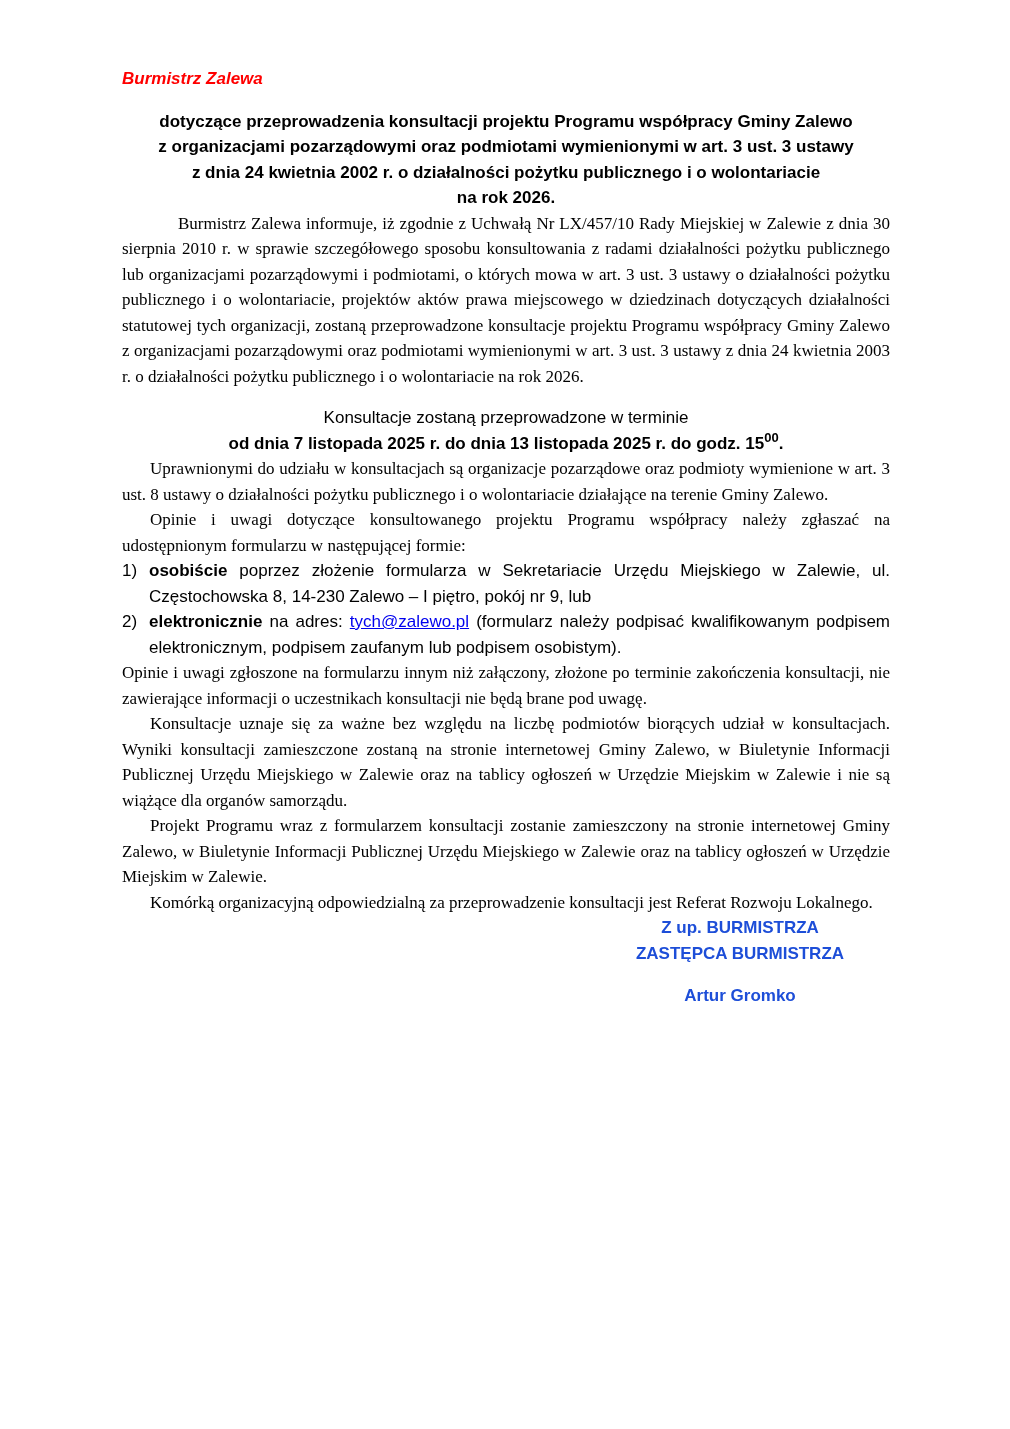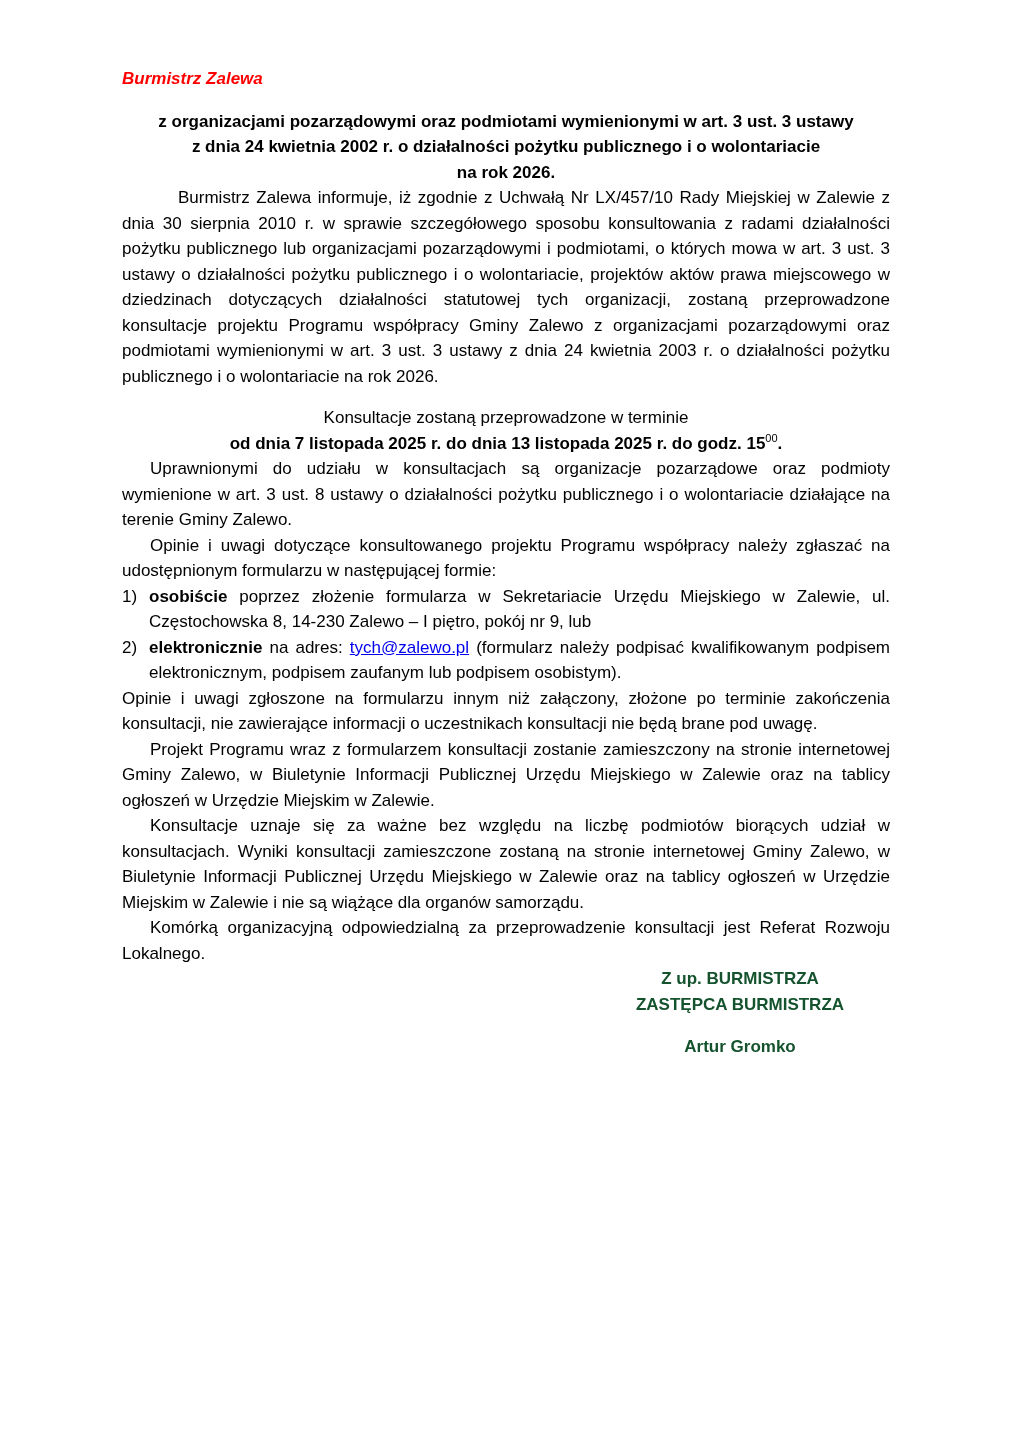--- a/index.html
+++ b/index.html
@@ -32,36 +32,37 @@
     font-weight: bold;
   }
   .subtitle-block {
     margin-top: 17px;
     text-align: center;
     font-weight: bold;
   }
   p.body-par {
     margin: 0;
     text-align: justify;
+    font-family: Liberation Serif, serif;
   }
   .par-intro        { margin-top: 20px; text-indent: 56px; }
   .par-eligible     { margin-top: 22px; text-indent: 28px; }
   .par-opinions     { margin-top: 13px; text-indent: 28px; }
   .par-late         { margin-top: 24px; text-indent: 0; }
   .par-publication  { margin-top: 13px; text-indent: 28px; }
   .par-validity     { margin-top: 29px; text-indent: 28px; }
   .par-unit         { margin-top: 24px; text-indent: 28px; }
   .term-block {
     margin-top: 16px;
     text-align: center;
   }
   .term-bold-line { font-weight: bold; }
   .term-sup {
-    font-weight: normal;
-    font-size: 11px;
+    font-weight: bold;
+    font-size: 13px;
     vertical-align: super;
     line-height: 0;
   }
   .consult-list {
     margin: 0;
     padding: 0;
     list-style: none;
   }
   .list-item {
     position: relative;
@@ -77,36 +78,37 @@
   .email-link {
     color: #0000ee;
     text-decoration: underline;
     cursor: pointer;
   }
   .signature-block {
     width: 300px;
     margin-left: auto;
     margin-right: 0;
     text-align: center;
-    color: #14532d;
+    color: #1d4ed8;
     font-weight: bold;
   }
   .signature-name {
     margin-top: 17px;
   }
 </style>
 </head>
 <body>
 
 <div class="page">
 
   <div class="sender">Burmistrz Zalewa</div>
 
 
   <div class="subtitle-block">
+    <div>dotyczące przeprowadzenia konsultacji projektu Programu współpracy Gminy Zalewo</div>
     <div>z organizacjami pozarządowymi oraz podmiotami wymienionymi  w art. 3 ust. 3 ustawy</div>
     <div>z dnia 24 kwietnia 2002 r.  o działalności pożytku publicznego  i o wolontariacie</div>
     <div>na rok 2026.</div>
   </div>
 
   <p class="body-par par-intro">Burmistrz Zalewa informuje, iż zgodnie z Uchwałą Nr LX/457/10 Rady Miejskiej w Zalewie z dnia 30 sierpnia 2010 r. w sprawie szczegółowego sposobu konsultowania z radami działalności pożytku publicznego lub organizacjami pozarządowymi i podmiotami, o których mowa w art. 3 ust. 3 ustawy o działalności pożytku publicznego i o wolontariacie, projektów aktów prawa miejscowego w dziedzinach dotyczących działalności statutowej tych organizacji, zostaną przeprowadzone konsultacje projektu Programu współpracy Gminy Zalewo z organizacjami pozarządowymi oraz podmiotami wymienionymi w art. 3 ust. 3 ustawy z dnia 24 kwietnia 2003 r. o działalności pożytku publicznego i o wolontariacie na rok 2026.</p>
 
   <div class="term-block">
     <div>Konsultacje zostaną przeprowadzone w terminie</div>
     <div class="term-bold-line"><span>od dnia 7 listopada 2025 r. do dnia 13 listopada 2025 r. do godz. 15</span><span class="term-sup">00</span><span>.</span></div>
@@ -120,23 +122,23 @@
     <li class="list-item">
       <span class="list-marker">1)</span><span class="bold">osobiście</span><span> poprzez złożenie formularza w Sekretariacie Urzędu Miejskiego w Zalewie, ul. Częstochowska 8, 14-230 Zalewo – I piętro, pokój nr 9, lub</span>
     </li>
     <li class="list-item">
       <span class="list-marker">2)</span><span class="bold">elektronicznie</span><span> na adres: </span><a class="email-link">tych@zalewo.pl</a><span> (formularz należy podpisać kwalifikowanym podpisem elektronicznym, podpisem zaufanym lub podpisem osobistym).</span>
     </li>
   </ul>
 
   <p class="body-par par-late">Opinie i uwagi zgłoszone na formularzu innym niż załączony, złożone po terminie zakończenia konsultacji, nie zawierające informacji o uczestnikach konsultacji nie będą brane pod uwagę.</p>
 
+  <p class="body-par par-validity">Konsultacje uznaje się za ważne bez względu na liczbę podmiotów biorących udział w konsultacjach. Wyniki konsultacji zamieszczone zostaną na stronie internetowej Gminy Zalewo, w Biuletynie Informacji Publicznej Urzędu Miejskiego w Zalewie oraz na tablicy ogłoszeń w Urzędzie Miejskim w Zalewie i nie są wiążące dla organów samorządu.</p>
+
   <p class="body-par par-publication">Projekt Programu wraz z formularzem konsultacji zostanie zamieszczony na stronie internetowej Gminy Zalewo, w Biuletynie Informacji Publicznej Urzędu Miejskiego w Zalewie oraz na tablicy ogłoszeń w Urzędzie Miejskim w Zalewie.</p>
-
-  <p class="body-par par-validity">Konsultacje uznaje się za ważne bez względu na liczbę podmiotów biorących udział w konsultacjach. Wyniki konsultacji zamieszczone zostaną na stronie internetowej Gminy Zalewo, w Biuletynie Informacji Publicznej Urzędu Miejskiego w Zalewie oraz na tablicy ogłoszeń w Urzędzie Miejskim w Zalewie i nie są wiążące dla organów samorządu.</p>
 
   <p class="body-par par-unit">Komórką organizacyjną odpowiedzialną za przeprowadzenie konsultacji jest Referat Rozwoju Lokalnego.</p>
 
   <div class="signature-block">
     <div>Z up. BURMISTRZA</div>
     <div>ZASTĘPCA BURMISTRZA</div>
     <div class="signature-name">Artur Gromko</div>
   </div>
 
 </div>

